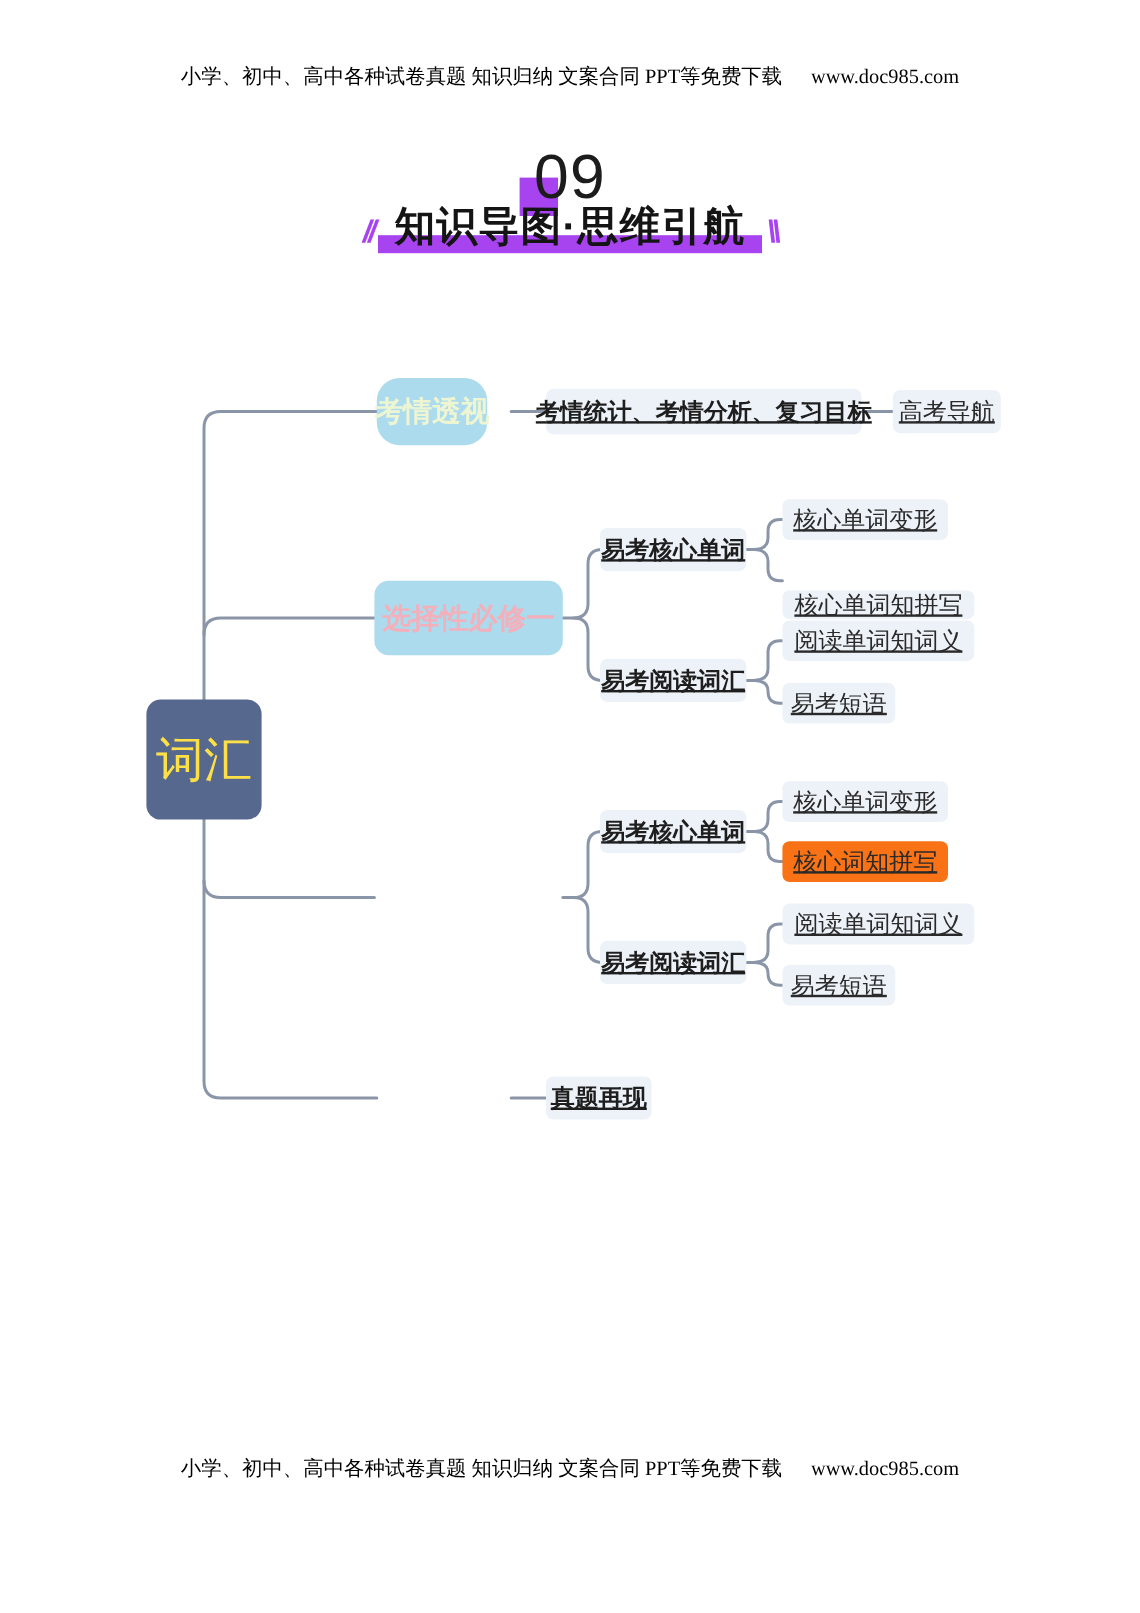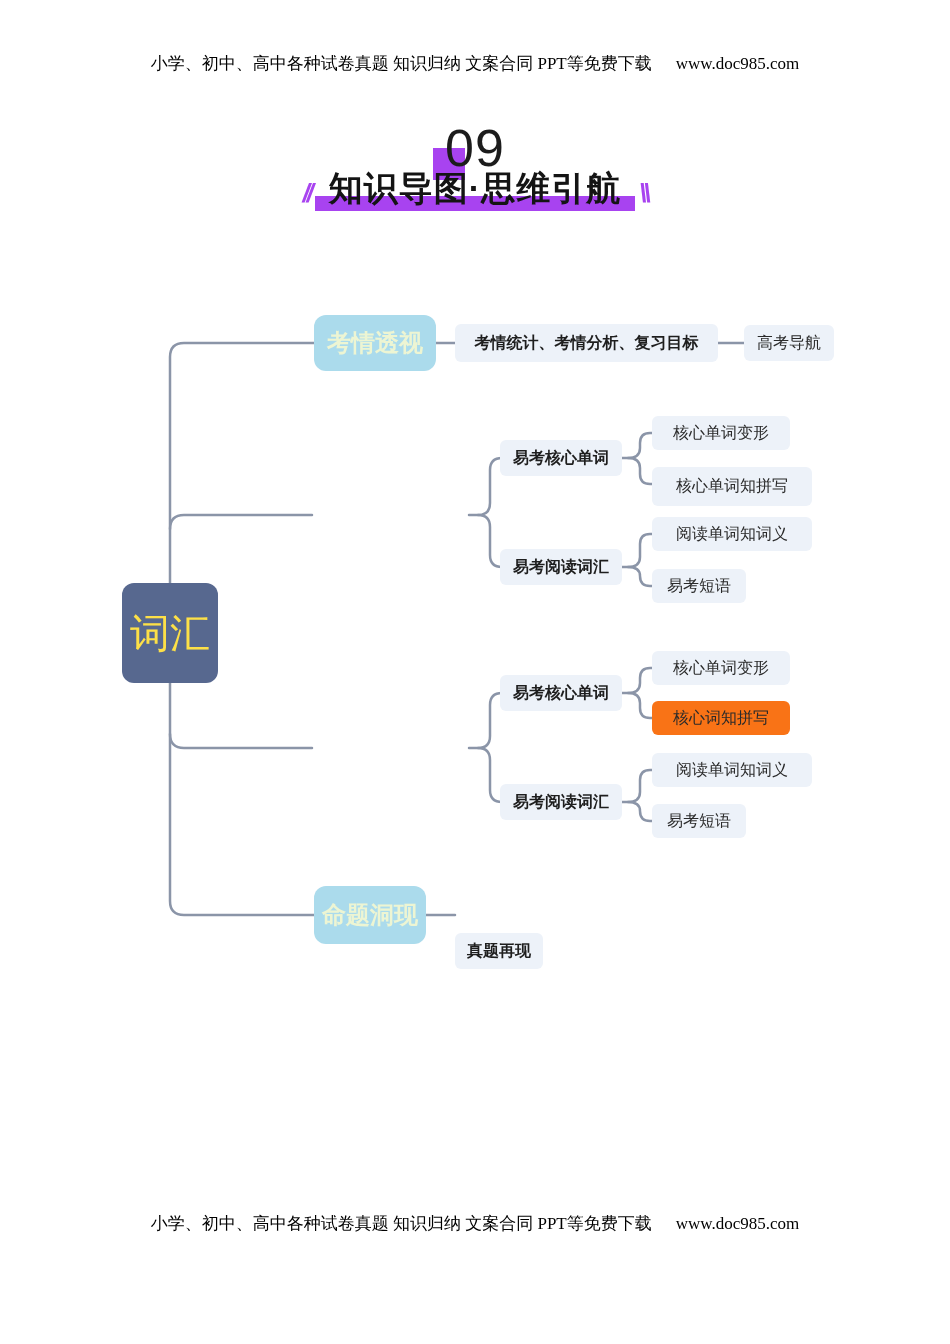--- a/index.html
+++ b/index.html
@@ -24,21 +24,21 @@
          transform:translateY(4px);}
   .titlewrap{position:relative;display:inline-block;padding:0 6px;}
   .titlewrap .ttext{position:relative;z-index:1;font-size:34px;font-weight:900;
                     color:#141414;letter-spacing:1px;}
   .titlewrap .tbar{position:absolute;left:-8px;right:-8px;bottom:1px;height:15px;z-index:0;}
   
   .mm{position:absolute;display:flex;align-items:center;justify-content:center;
       white-space:nowrap;box-sizing:border-box;}
   .rootnode{border-radius:12px;font-size:40px;}
   .branch{border-radius:12px;font-weight:bold;}
-  .leafbox{border-radius:6px;font-size:16px;color:#2a2a2a;}
+  .leafbox{border-radius:6px;font-size:20px;color:#2a2a2a;text-decoration:underline;}
   .b{font-weight:bold;color:#1e1e1e;}
   svg.wires{position:absolute;left:0;top:0;pointer-events:none;}
 </style>
 </head>
 <body>
 
 <div class="page">
 
   <div class="pagebar top">
     <span>小学、初中、高中各种试卷真题 知识归纳  文案合同  PPT等免费下载</span><span class="url">www.doc985.com</span>
@@ -88,38 +88,38 @@
       <path d="M 622 693 L 628 693 Q 640 693 640 683 L 640 678 Q 640 668 650 668 L 652 668"></path>
       <path d="M 628 693 Q 640 693 640 703 L 640 708 Q 640 718 650 718 L 652 718"></path>
 
       <path d="M 622 802 L 628 802 Q 640 802 640 792 L 640 780 Q 640 770 650 770 L 652 770"></path>
       <path d="M 628 802 Q 640 802 640 811 Q 640 821 650 821 L 652 821"></path>
     </g>
   </svg>
 
   <div class="mm rootnode" style="left:122px;top:583px;width:96px;height:100px;background:#57688f;color:#fde047;">词汇</div>
 
-  <div class="mm branch" style="left:314px;top:315px;width:122px;height:56px;background:#abdbec;color:#edf5d3;font-size:24px;">考情透视</div>
+  <div class="mm branch" style="left:314px;top:315px;width:92px;height:56px;background:#abdbec;color:#edf5d3;font-size:24px;border-radius:19px;">考情透视</div>
   <div class="mm leafbox b" style="left:455px;top:324px;width:263px;height:38px;background:#edf2f9;">考情统计、考情分析、复习目标</div>
   <div class="mm leafbox" style="left:744px;top:325px;width:90px;height:36px;background:#edf2f9;">高考导航</div>
 
+  <div class="mm branch" style="left:312px;top:484px;width:157px;height:62px;background:#abdbec;color:#f3b0bb;font-size:24px;">选择性必修一</div>
   <div class="mm leafbox b" style="left:500px;top:440px;width:122px;height:36px;background:#edf2f9;">易考核心单词</div>
   <div class="mm leafbox" style="left:652px;top:416px;width:138px;height:34px;background:#edf2f9;">核心单词变形</div>
-  <div class="mm leafbox" style="left:652px;top:467px;width:160px;height:39px;background:#edf2f9;">核心单词知拼写</div>
+  <div class="mm leafbox" style="left:652px;top:492px;width:160px;height:24px;background:#edf2f9;">核心单词知拼写</div>
   <div class="mm leafbox b" style="left:500px;top:549px;width:122px;height:36px;background:#edf2f9;">易考阅读词汇</div>
   <div class="mm leafbox" style="left:652px;top:517px;width:160px;height:34px;background:#edf2f9;">阅读单词知词义</div>
   <div class="mm leafbox" style="left:652px;top:569px;width:94px;height:34px;background:#edf2f9;">易考短语</div>
 
   <div class="mm leafbox b" style="left:500px;top:675px;width:122px;height:36px;background:#edf2f9;">易考核心单词</div>
   <div class="mm leafbox" style="left:652px;top:651px;width:138px;height:34px;background:#edf2f9;">核心单词变形</div>
   <div class="mm leafbox" style="left:652px;top:701px;width:138px;height:34px;background:#f97316;">核心词知拼写</div>
   <div class="mm leafbox b" style="left:500px;top:784px;width:122px;height:36px;background:#edf2f9;">易考阅读词汇</div>
   <div class="mm leafbox" style="left:652px;top:753px;width:160px;height:34px;background:#edf2f9;">阅读单词知词义</div>
   <div class="mm leafbox" style="left:652px;top:804px;width:94px;height:34px;background:#edf2f9;">易考短语</div>
 
-  <div class="mm branch" style="left:314px;top:886px;width:112px;height:58px;background:#abdbec;color:#edf5d3;font-size:24px;">命题洞现</div>
-  <div class="mm leafbox b" style="left:455px;top:897px;width:88px;height:36px;background:#edf2f9;margin-top:36px;">真题再现</div>
+  <div class="mm leafbox b" style="left:455px;top:897px;width:88px;height:36px;background:#edf2f9;">真题再现</div>
 
   <div class="pagebar bottom">
     <span>小学、初中、高中各种试卷真题 知识归纳  文案合同  PPT等免费下载</span><span class="url">www.doc985.com</span>
   </div>
 
 </div>
 
 </body></html>

